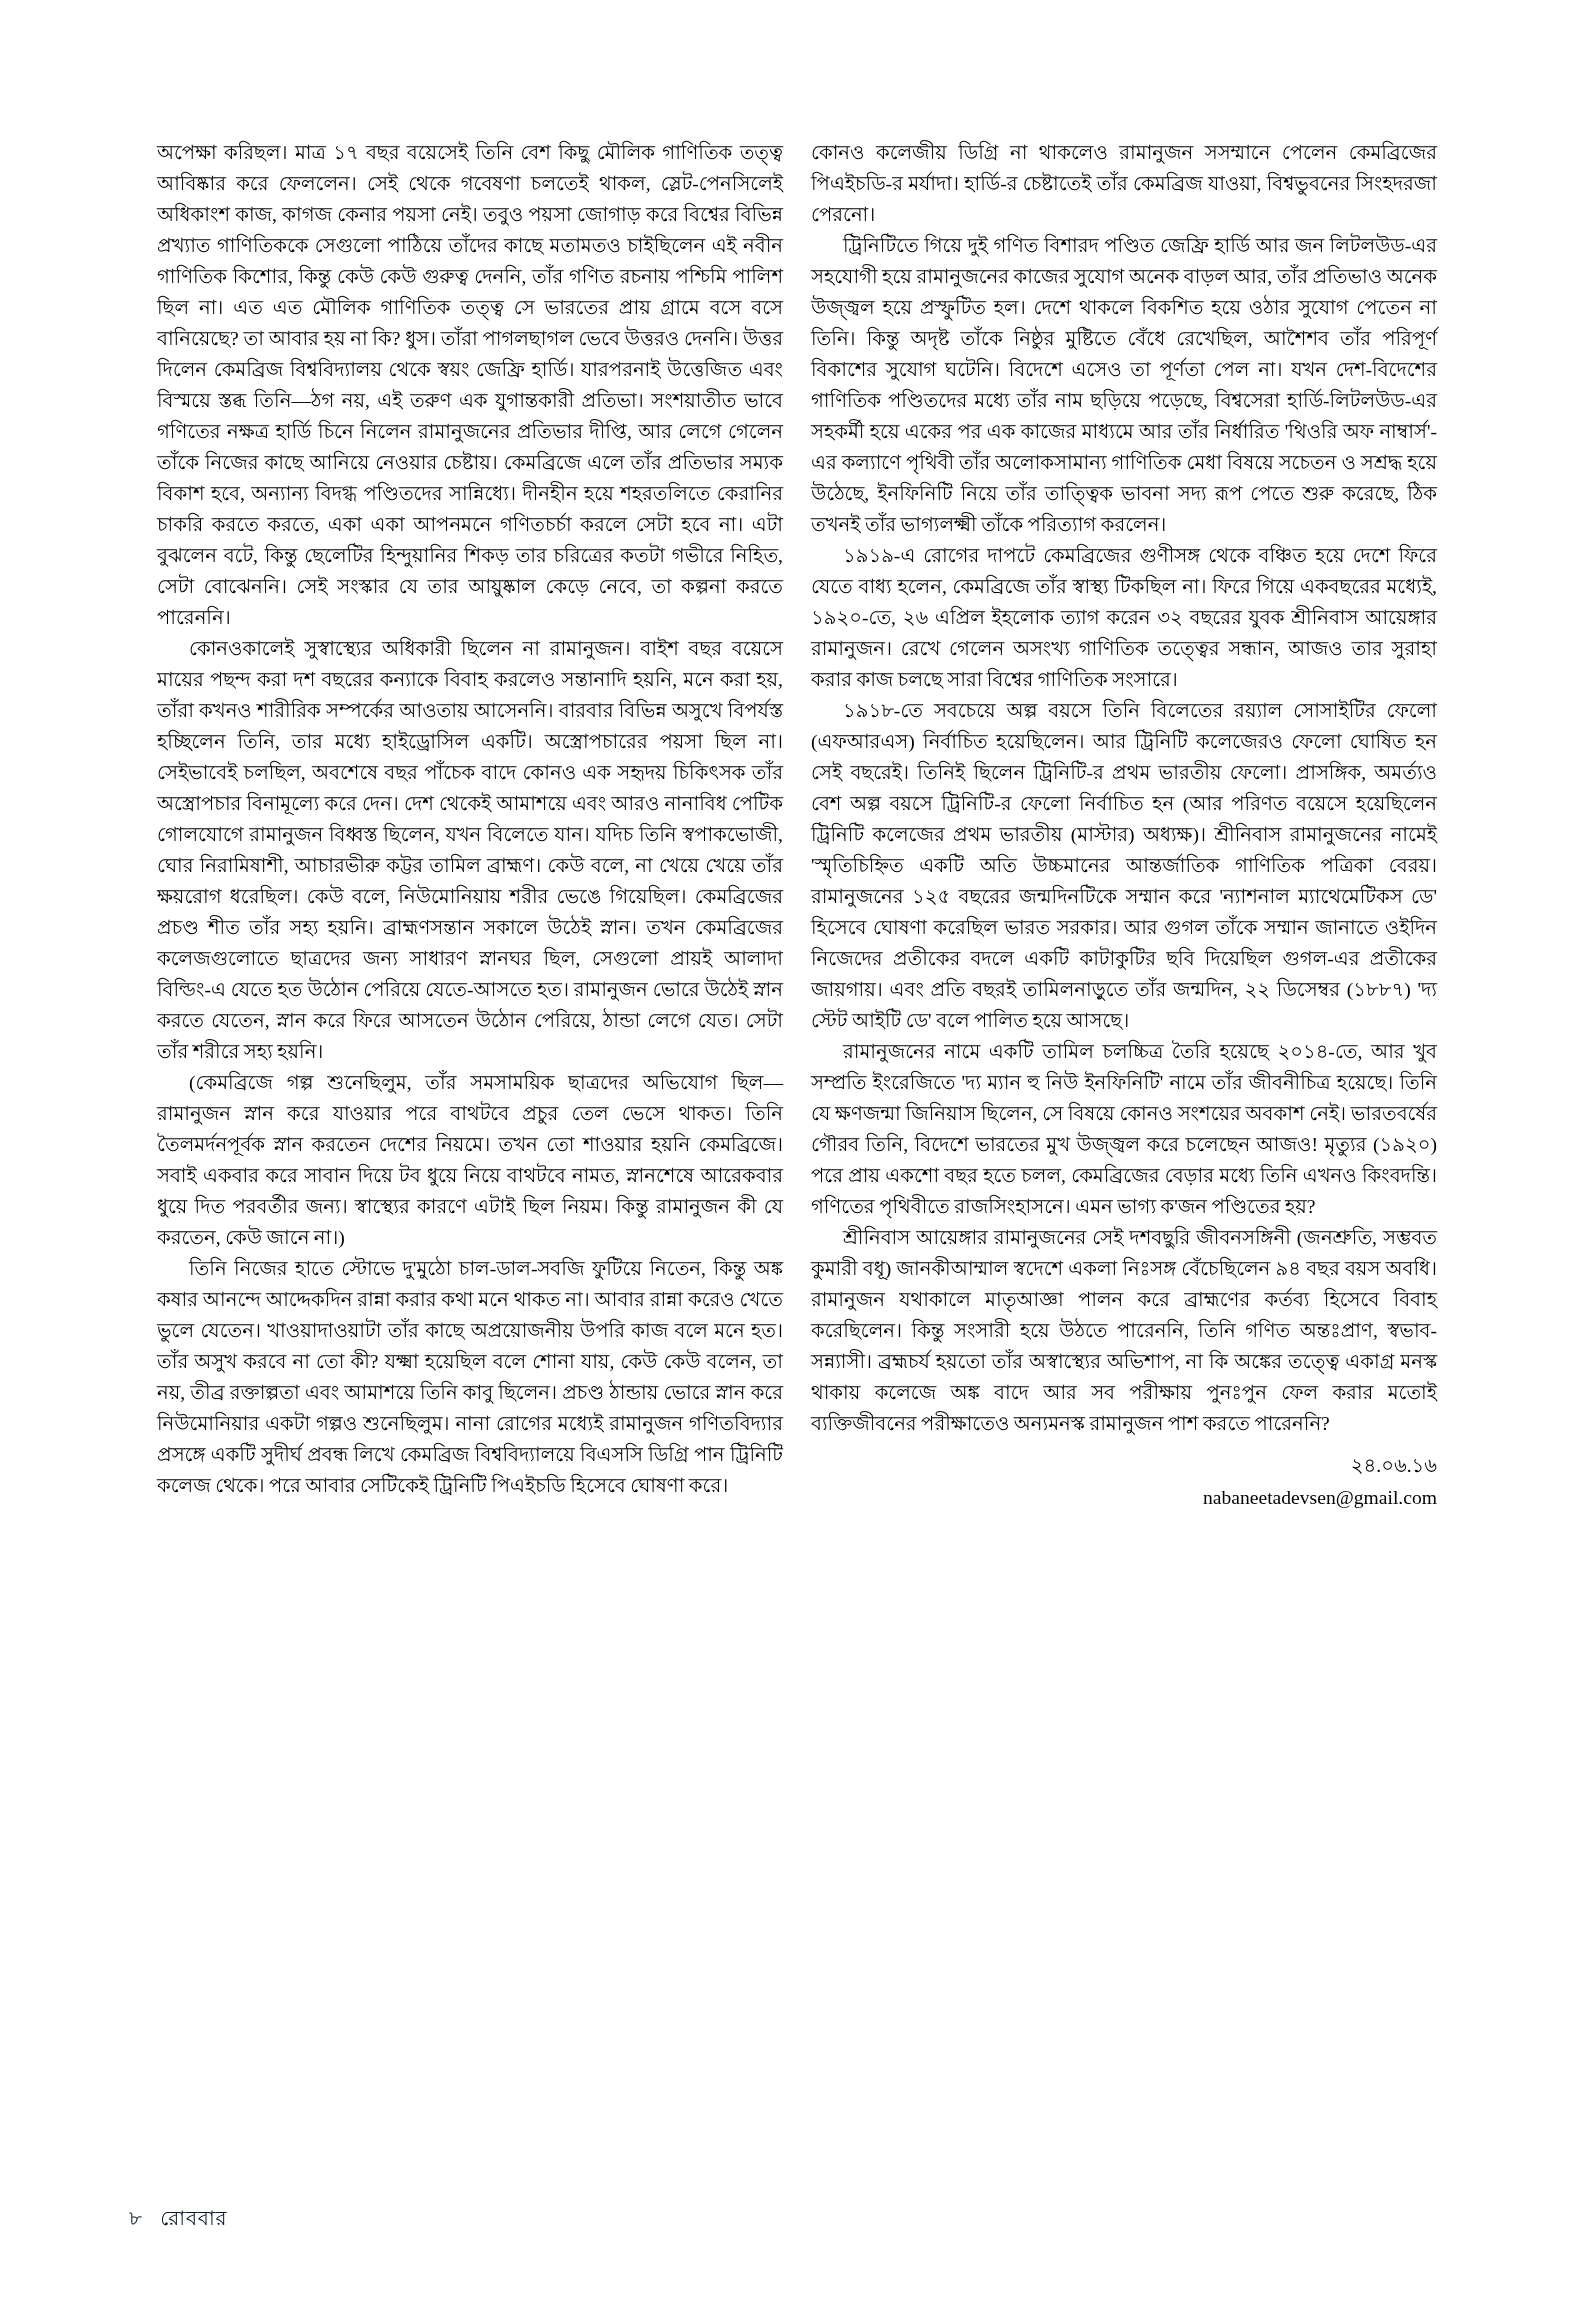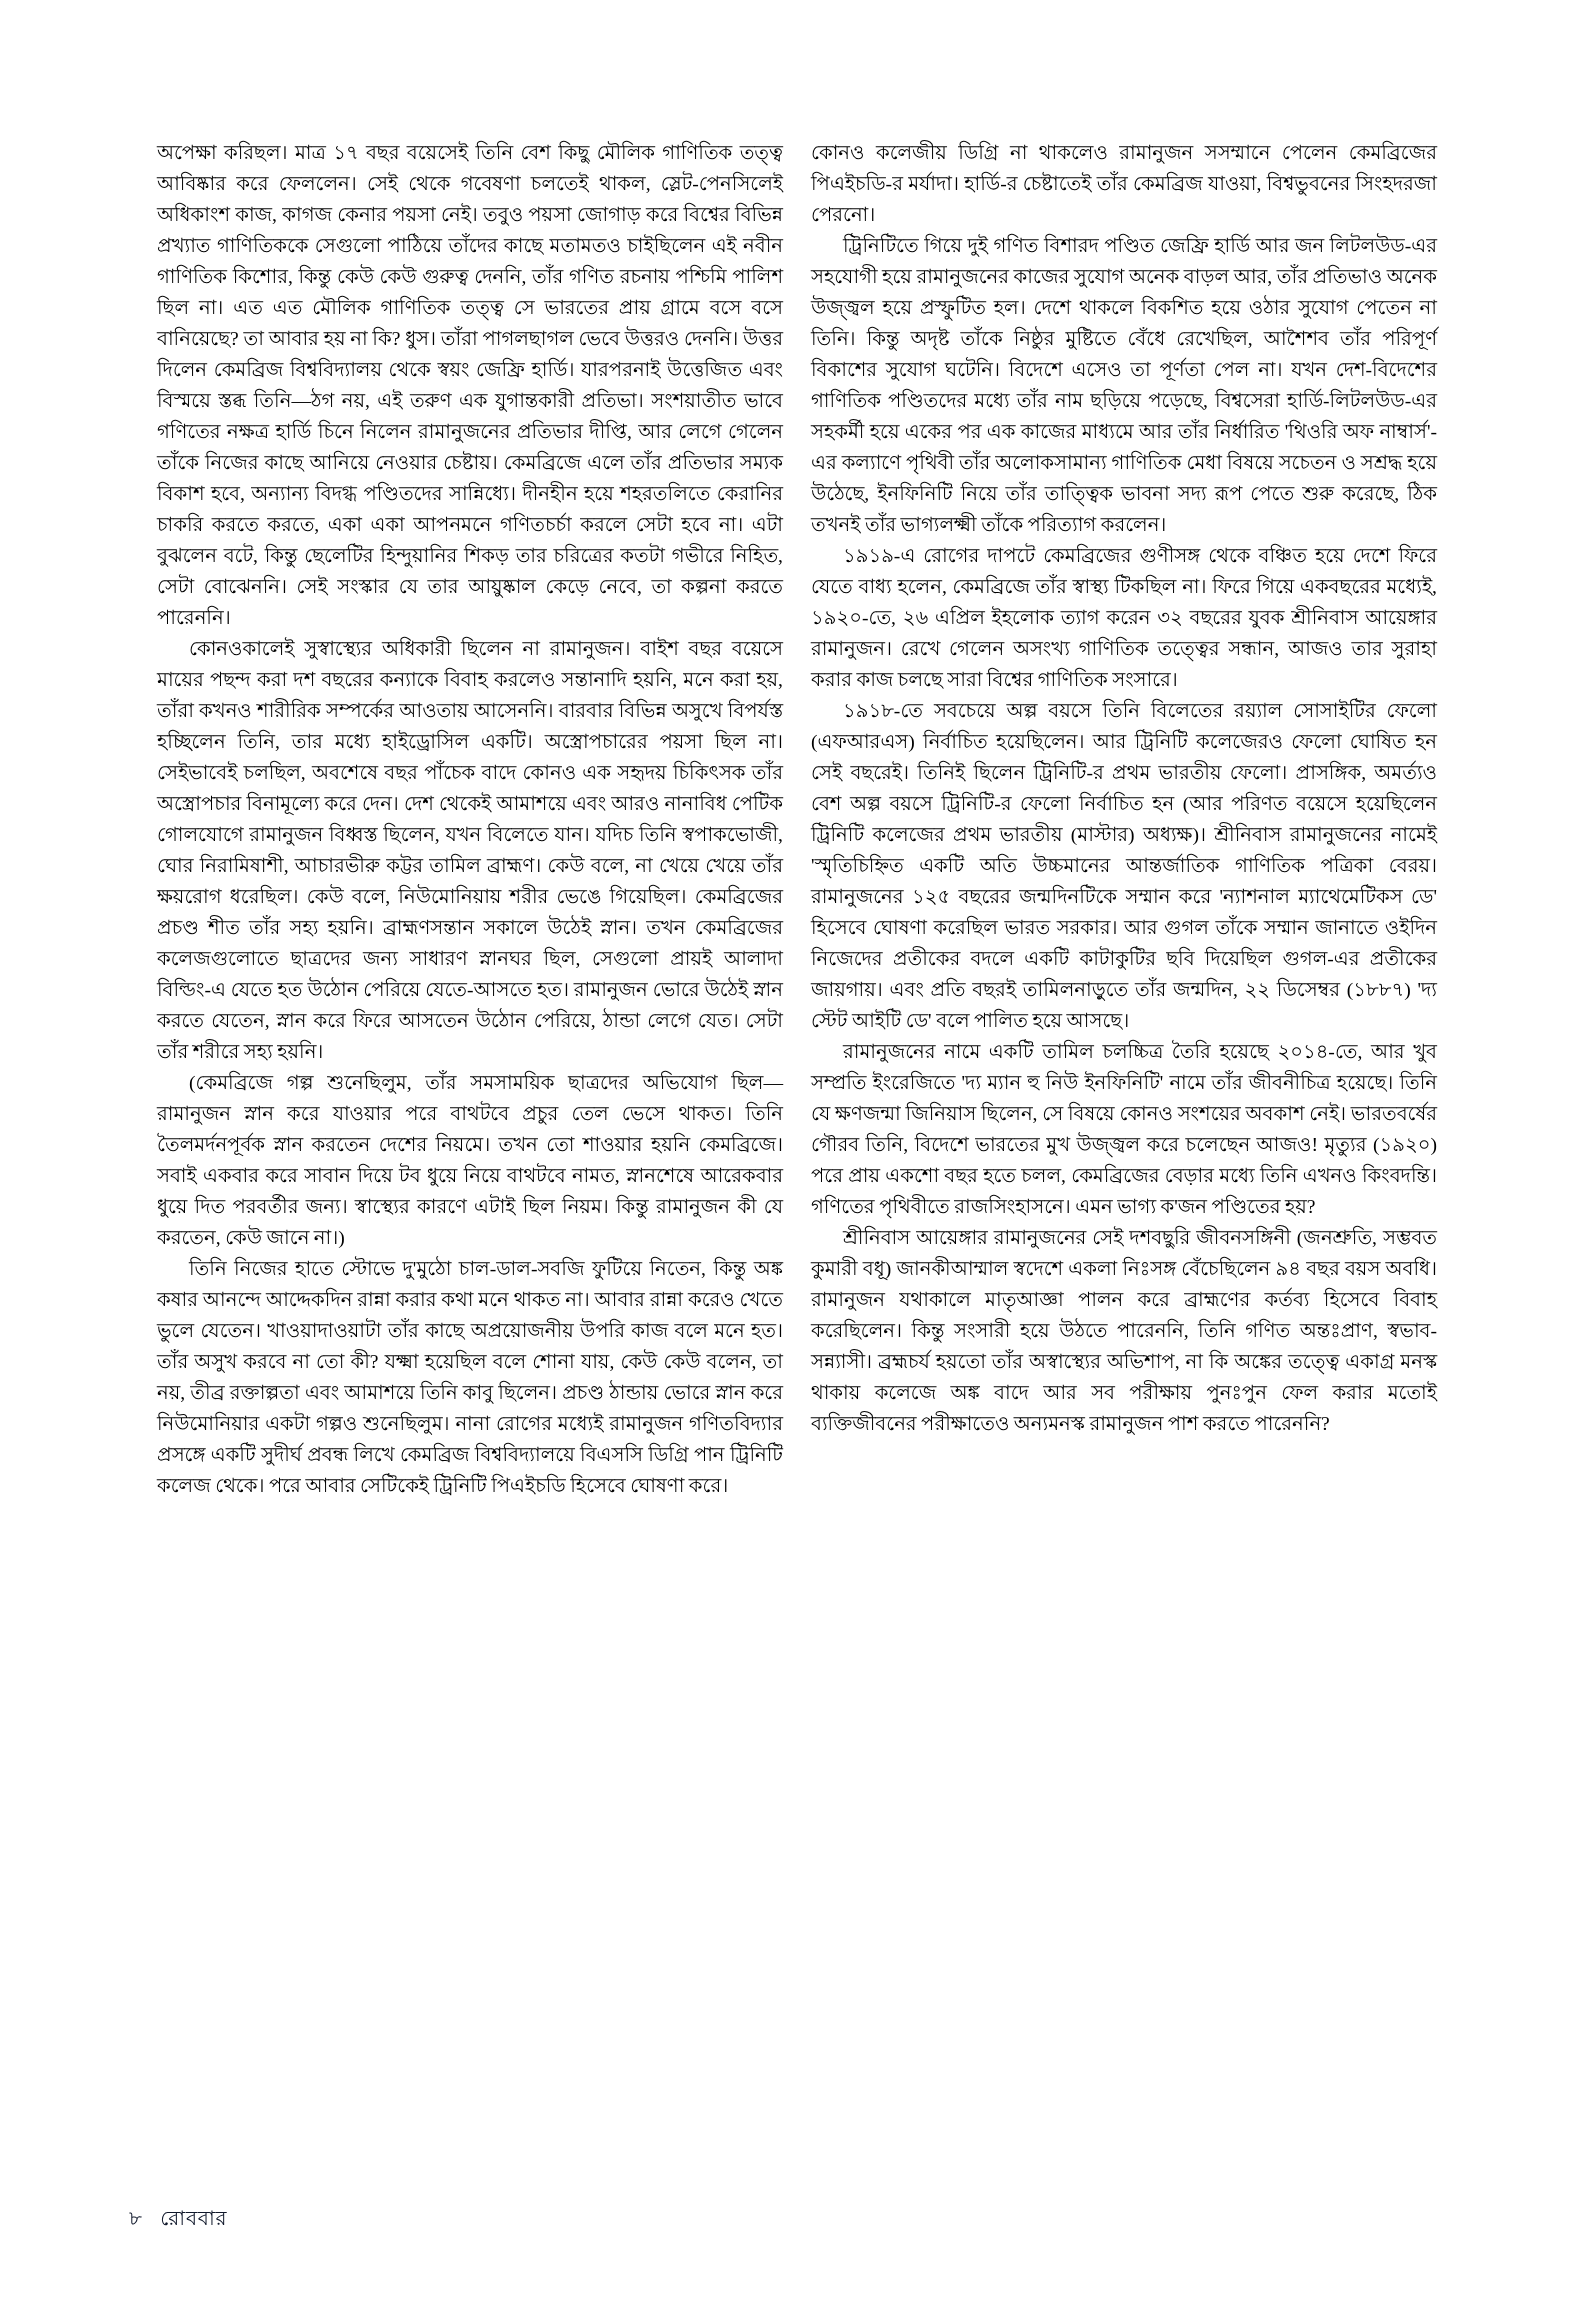--- a/index.html
+++ b/index.html
@@ -87,20 +87,24 @@
     </div>
 
     <div class="col">
       <p>কোনও কলেজীয় ডিগ্রি না থাকলেও রামানুজন সসম্মানে পেলেন কেমব্রিজের পিএইচডি-র মর্যাদা। হার্ডি-র চেষ্টাতেই তাঁর কেমব্রিজ যাওয়া, বিশ্বভুবনের সিংহদরজা পেরনো।</p>
       <p class="indent">ট্রিনিটিতে গিয়ে দুই গণিত বিশারদ পণ্ডিত জেফ্রি হার্ডি আর জন লিটলউড-এর সহযোগী হয়ে রামানুজনের কাজের সুযোগ অনেক বাড়ল আর, তাঁর প্রতিভাও অনেক উজ্জ্বল হয়ে প্রস্ফুটিত হল। দেশে থাকলে বিকশিত হয়ে ওঠার সুযোগ পেতেন না তিনি। কিন্তু অদৃষ্ট তাঁকে নিষ্ঠুর মুষ্টিতে বেঁধে রেখেছিল, আশৈশব তাঁর পরিপূর্ণ বিকাশের সুযোগ ঘটেনি। বিদেশে এসেও তা পূর্ণতা পেল না। যখন দেশ-বিদেশের গাণিতিক পণ্ডিতদের মধ্যে তাঁর নাম ছড়িয়ে পড়েছে, বিশ্বসেরা হার্ডি-লিটলউড-এর সহকর্মী হয়ে একের পর এক কাজের মাধ্যমে আর তাঁর নির্ধারিত 'থিওরি অফ নাম্বার্স'-এর কল্যাণে পৃথিবী তাঁর অলোকসামান্য গাণিতিক মেধা বিষয়ে সচেতন ও সশ্রদ্ধ হয়ে উঠেছে, ইনফিনিটি নিয়ে তাঁর তাত্ত্বিক ভাবনা সদ্য রূপ পেতে শুরু করেছে, ঠিক তখনই তাঁর ভাগ্যলক্ষ্মী তাঁকে পরিত্যাগ করলেন।</p>
       <p class="indent">১৯১৯-এ রোগের দাপটে কেমব্রিজের গুণীসঙ্গ থেকে বঞ্চিত হয়ে দেশে ফিরে যেতে বাধ্য হলেন, কেমব্রিজে তাঁর স্বাস্থ্য টিকছিল না। ফিরে গিয়ে একবছরের মধ্যেই, ১৯২০-তে, ২৬ এপ্রিল ইহলোক ত্যাগ করেন ৩২ বছরের যুবক শ্রীনিবাস আয়েঙ্গার রামানুজন। রেখে গেলেন অসংখ্য গাণিতিক তত্ত্বের সন্ধান, আজও তার সুরাহা করার কাজ চলছে সারা বিশ্বের গাণিতিক সংসারে।</p>
       <p class="indent">১৯১৮-তে সবচেয়ে অল্প বয়সে তিনি বিলেতের রয়্যাল সোসাইটির ফেলো (এফআরএস) নির্বাচিত হয়েছিলেন। আর ট্রিনিটি কলেজেরও ফেলো ঘোষিত হন সেই বছরেই। তিনিই ছিলেন ট্রিনিটি-র প্রথম ভারতীয় ফেলো। প্রাসঙ্গিক, অমর্ত্যও বেশ অল্প বয়সে ট্রিনিটি-র ফেলো নির্বাচিত হন (আর পরিণত বয়েসে হয়েছিলেন ট্রিনিটি কলেজের প্রথম ভারতীয় (মাস্টার) অধ্যক্ষ)। শ্রীনিবাস রামানুজনের নামেই 'স্মৃতিচিহ্নিত একটি অতি উচ্চমানের আন্তর্জাতিক গাণিতিক পত্রিকা বেরয়। রামানুজনের ১২৫ বছরের জন্মদিনটিকে সম্মান করে 'ন্যাশনাল ম্যাথেমেটিকস ডে' হিসেবে ঘোষণা করেছিল ভারত সরকার। আর গুগল তাঁকে সম্মান জানাতে ওইদিন নিজেদের প্রতীকের বদলে একটি কাটাকুটির ছবি দিয়েছিল গুগল-এর প্রতীকের জায়গায়। এবং প্রতি বছরই তামিলনাড়ুতে তাঁর জন্মদিন, ২২ ডিসেম্বর (১৮৮৭) 'দ্য স্টেট আইটি ডে' বলে পালিত হয়ে আসছে।</p>
       <p class="indent">রামানুজনের নামে একটি তামিল চলচ্চিত্র তৈরি হয়েছে ২০১৪-তে, আর খুব সম্প্রতি ইংরেজিতে 'দ্য ম্যান হু নিউ ইনফিনিটি' নামে তাঁর জীবনীচিত্র হয়েছে। তিনি যে ক্ষণজন্মা জিনিয়াস ছিলেন, সে বিষয়ে কোনও সংশয়ের অবকাশ নেই। ভারতবর্ষের গৌরব তিনি, বিদেশে ভারতের মুখ উজ্জ্বল করে চলেছেন আজও! মৃত্যুর (১৯২০) পরে প্রায় একশো বছর হতে চলল, কেমব্রিজের বেড়ার মধ্যে তিনি এখনও কিংবদন্তি। গণিতের পৃথিবীতে রাজসিংহাসনে। এমন ভাগ্য ক'জন পণ্ডিতের হয়?</p>
       <p class="indent">শ্রীনিবাস আয়েঙ্গার রামানুজনের সেই দশবছুরি জীবনসঙ্গিনী (জনশ্রুতি, সম্ভবত কুমারী বধূ) জানকীআম্মাল স্বদেশে একলা নিঃসঙ্গ বেঁচেছিলেন ৯৪ বছর বয়স অবধি। রামানুজন যথাকালে মাতৃআজ্ঞা পালন করে ব্রাহ্মণের কর্তব্য হিসেবে বিবাহ করেছিলেন। কিন্তু সংসারী হয়ে উঠতে পারেননি, তিনি গণিত অন্তঃপ্রাণ, স্বভাব-সন্ন্যাসী। ব্রহ্মচর্য হয়তো তাঁর অস্বাস্থ্যের অভিশাপ, না কি অঙ্কের তত্ত্বে একাগ্র মনস্ক থাকায় কলেজে অঙ্ক বাদে আর সব পরীক্ষায় পুনঃপুন ফেল করার মতোই ব্যক্তিজীবনের পরীক্ষাতেও অন্যমনস্ক রামানুজন পাশ করতে পারেননি?</p>
 
+      <div class="signature">
+        <span class="date">২৪.০৬.১৬</span>
+        <span class="email">nabaneetadevsen@gmail.com</span>
+      </div>
     </div>
 
   </div>
 
   <div class="footer">
     <span>৮</span>
     &nbsp;
     <span>রোববার</span>
   </div>
 

